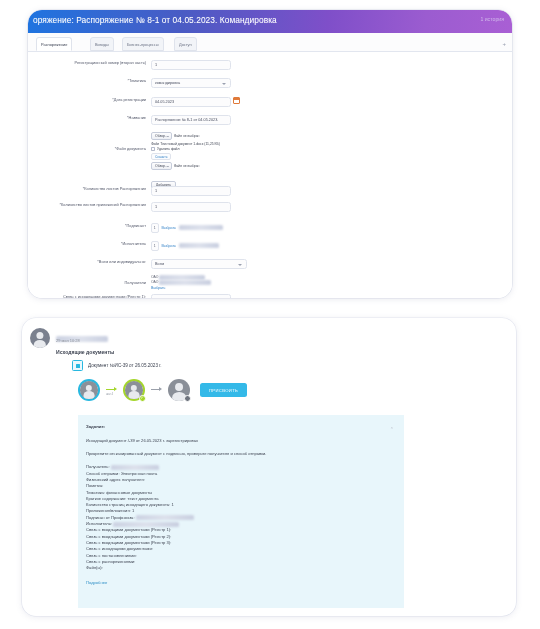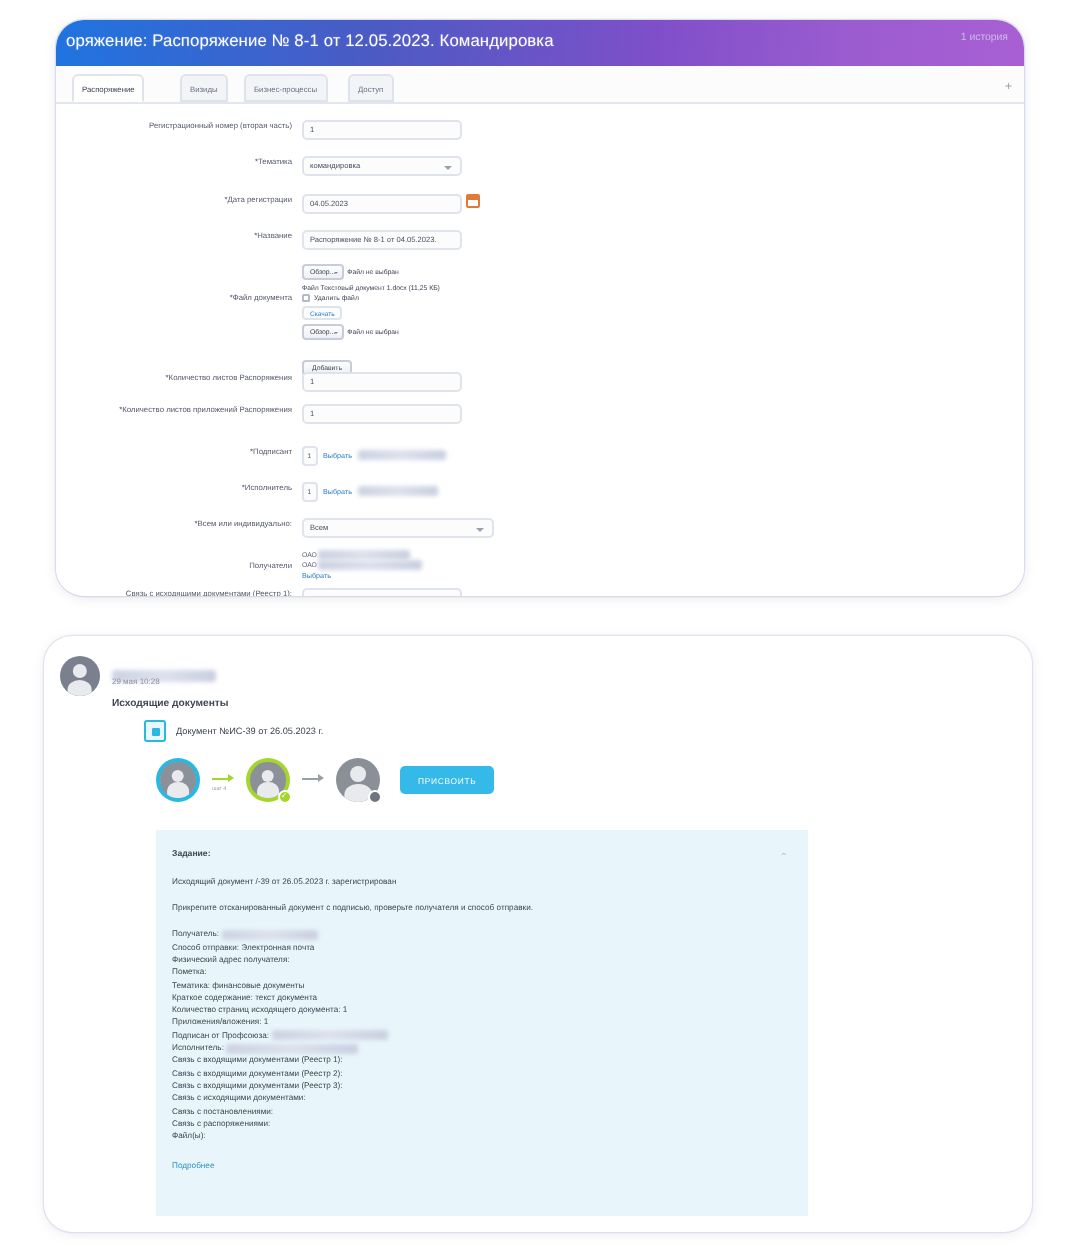--- a/index.html
+++ b/index.html
@@ -446,21 +446,21 @@
   }
 </style>
 </head>
 <body>
 
 <div id="canvas">
 
   <div class="card-top">
 
     <div class="titlebar">
-      <div class="titlebar-text">оряжение: Распоряжение № 8-1 от 12.05.2023. Командировка</div>
+      <div class="titlebar-text">оряжение: Распоряжение № 8-1 от 04.05.2023. Командировка</div>
       <div class="titlebar-right">1 история</div>
     </div>
 
     <div class="tabstrip">
       <div class="tab active" style="left:8px;">Распоряжение</div>
       <div class="tab" style="left:62px;">Визиды</div>
       <div class="tab" style="left:94px;">Бизнес-процессы</div>
       <div class="tab" style="left:146px;">Доступ</div>
       <div class="tab-plus">+</div>
     </div>

